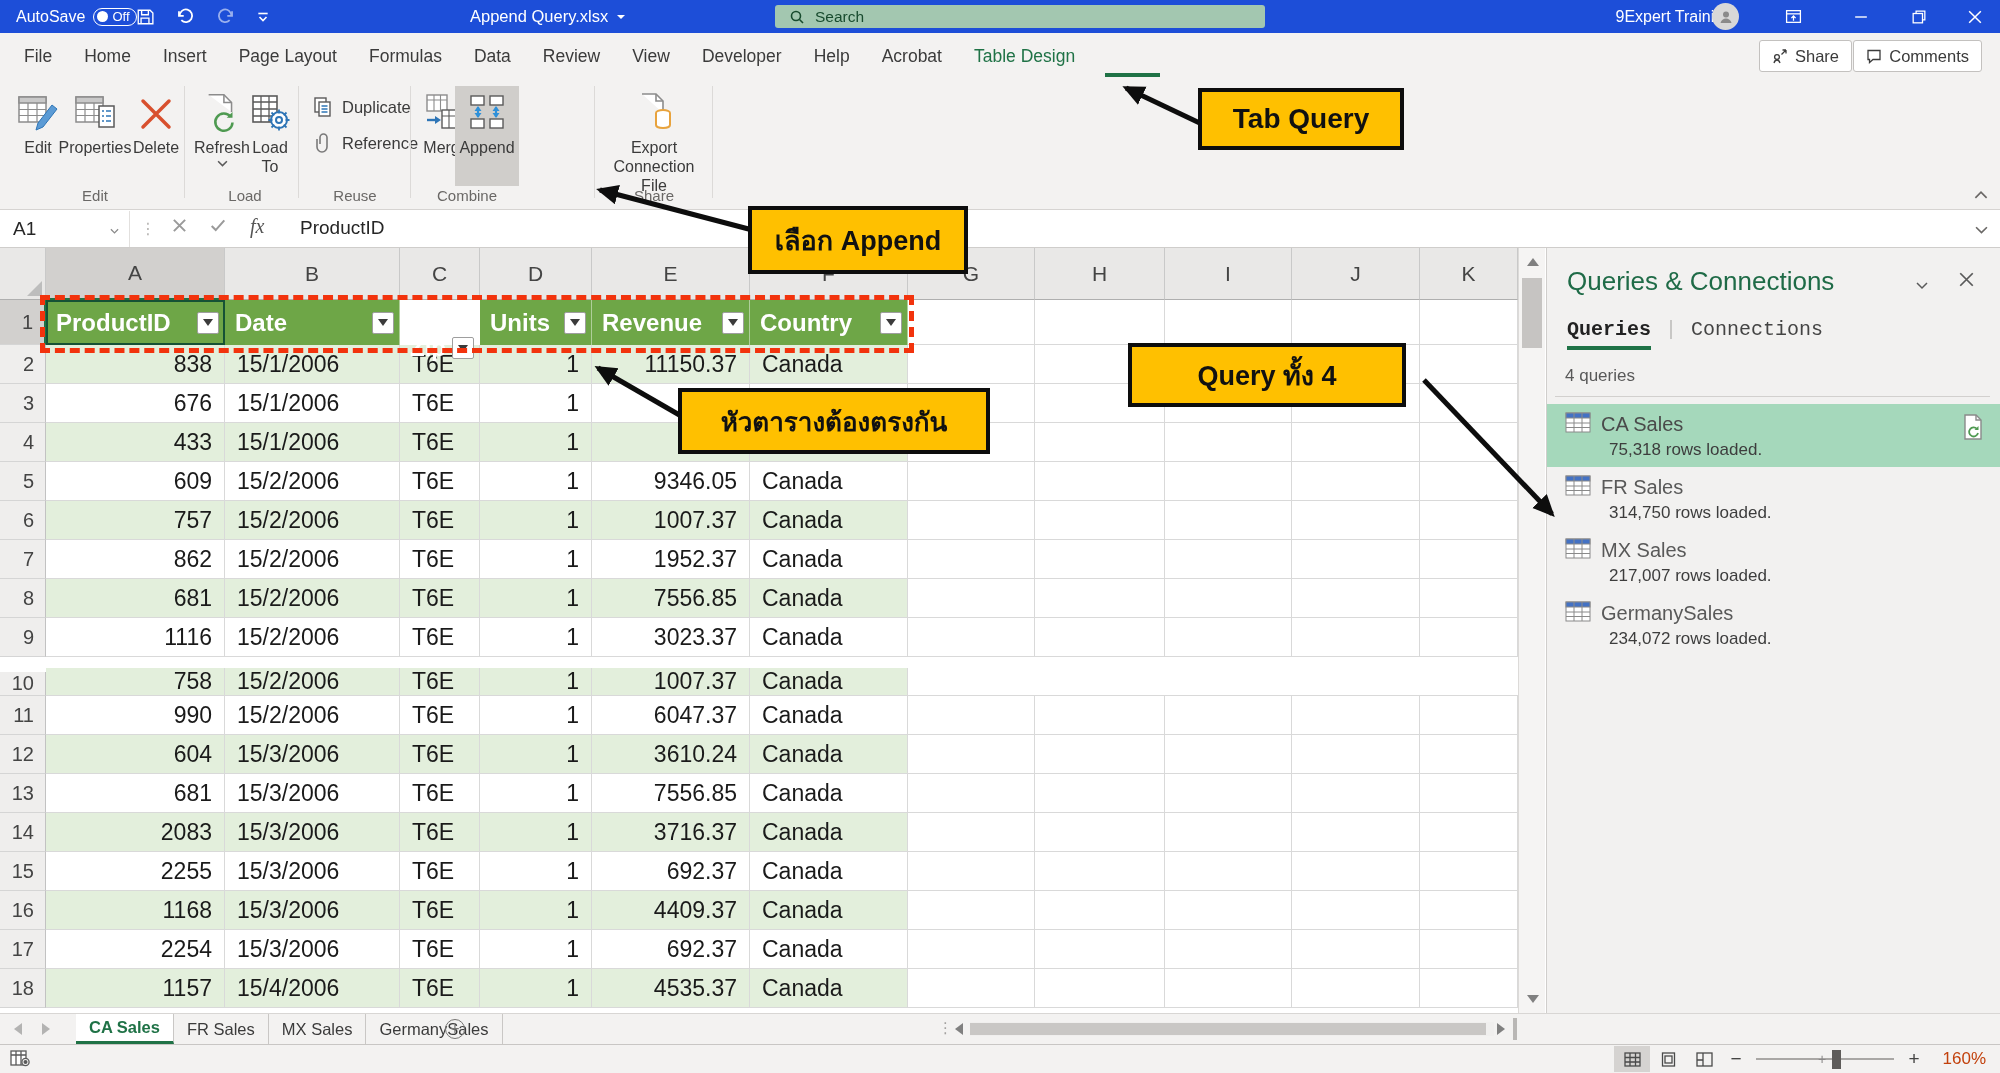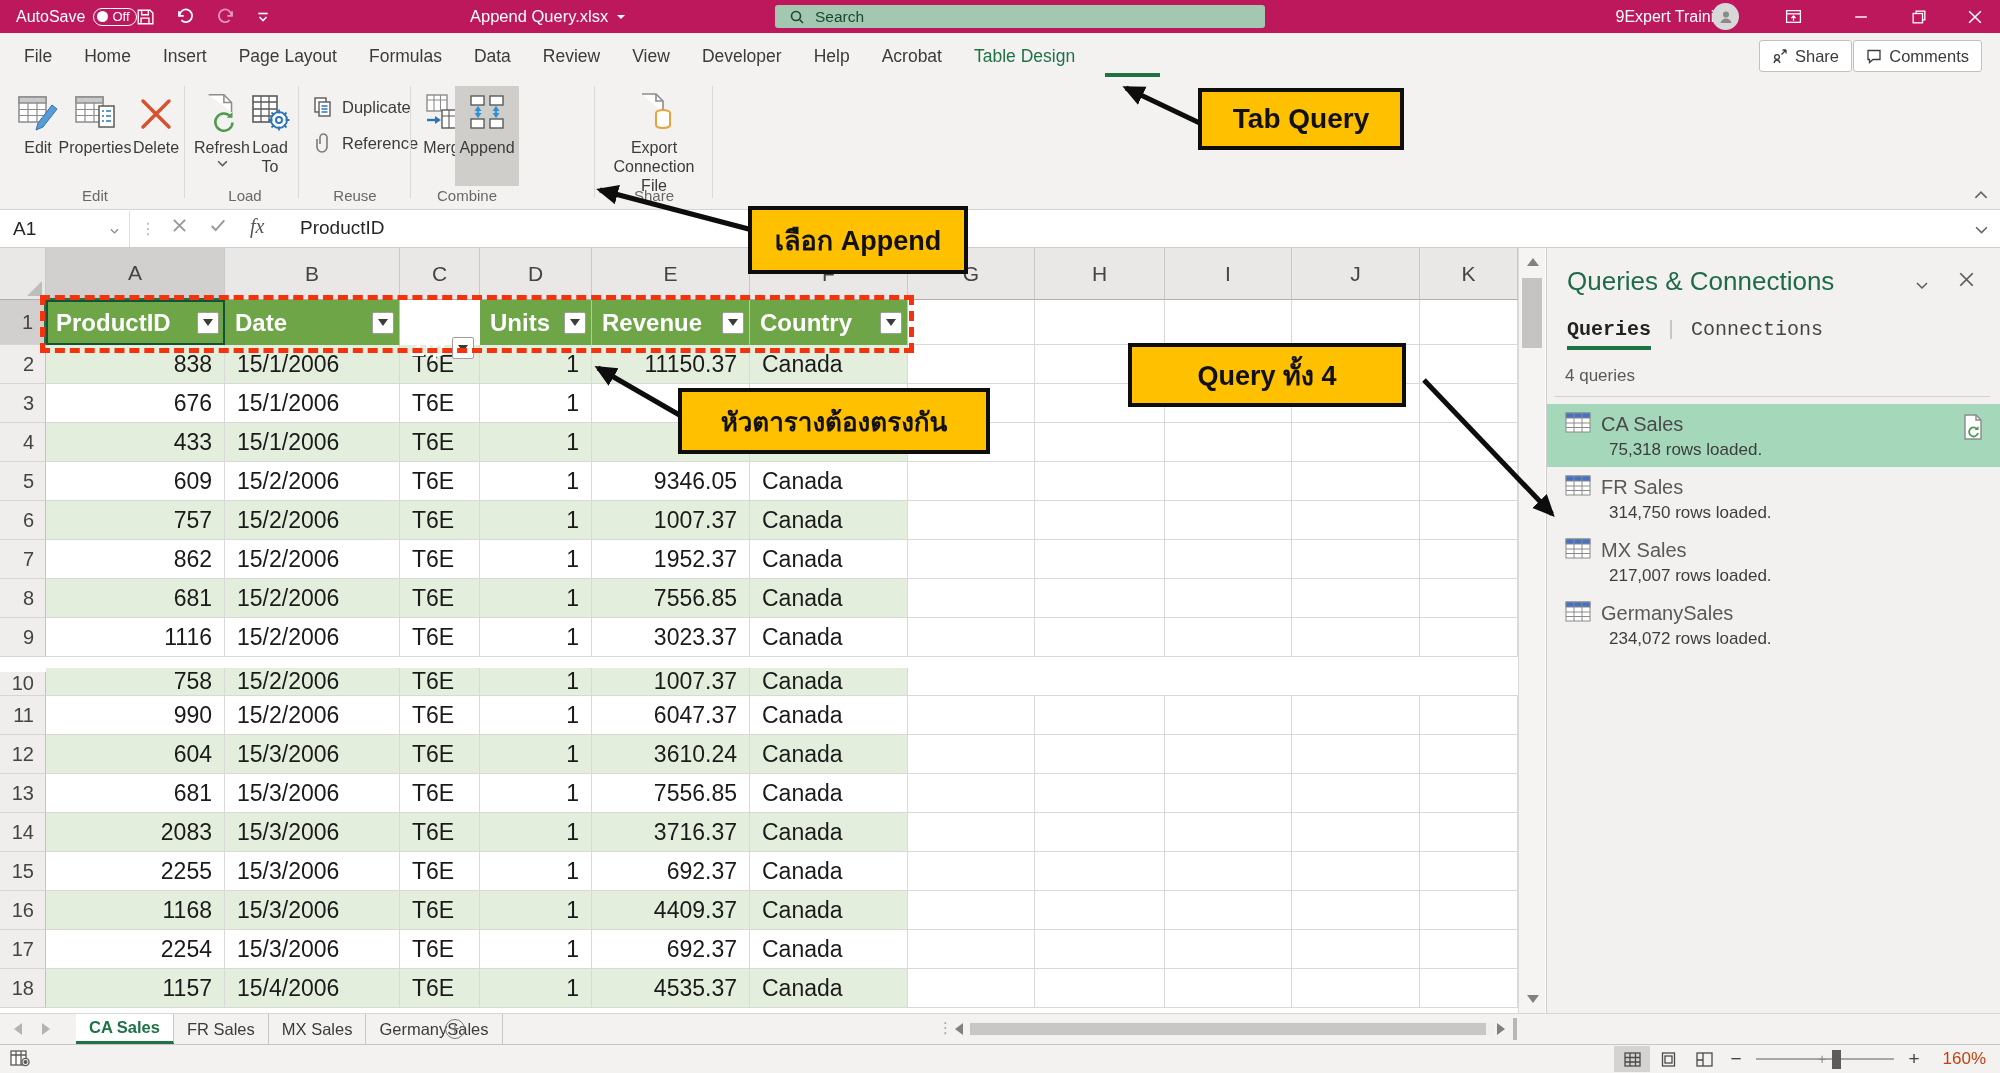--- a/index.html
+++ b/index.html
@@ -1,21 +1,21 @@
 <!DOCTYPE html>
 <html><head>
 <meta charset="utf-8">
 <style>
   * { margin:0; padding:0; box-sizing:border-box; }
   html,body { background:#888; }
   body { font-family:"Liberation Sans","DejaVu Sans",sans-serif; }
   .app { position:relative; width:2000px; height:1073px; background:#fff; overflow:hidden; }
 
   
-  .titlebar { position:absolute; left:0; top:0; width:2000px; height:33px; background:#be185d; color:#fff; }
+  .titlebar { position:absolute; left:0; top:0; width:2000px; height:33px; background:#1d4ed8; color:#fff; }
   .tb-item { position:absolute; top:0; height:33px; display:flex; align-items:center; color:#fff; font-size:16px; }
   .autosave { left:16px; gap:8px; }
   .as-pill { width:44px; height:18px; border:1.5px solid #fff; border-radius:9px; display:flex; align-items:center; padding:0 3px; gap:4px; }
   .as-dot { width:11px; height:11px; border-radius:50%; background:#fff; }
   .as-state { font-size:13px; }
   .tb-btn { width:34px; justify-content:center; cursor:default; }
   .tb-save { left:128px; } .tb-undo { left:168px; } .tb-redo { left:208px; opacity:.55; } .tb-qat { left:246px; }
   .doc-title { left:470px; gap:8px; font-size:16.5px; }
   .searchbox { position:absolute; left:775px; top:5px; width:490px; height:23px; background:#A3C7B0; border-radius:3px; display:flex; align-items:center; padding-left:14px; gap:10px; color:#184B2E; font-size:15.5px; }
   .account { right:268px; font-size:16px; }

